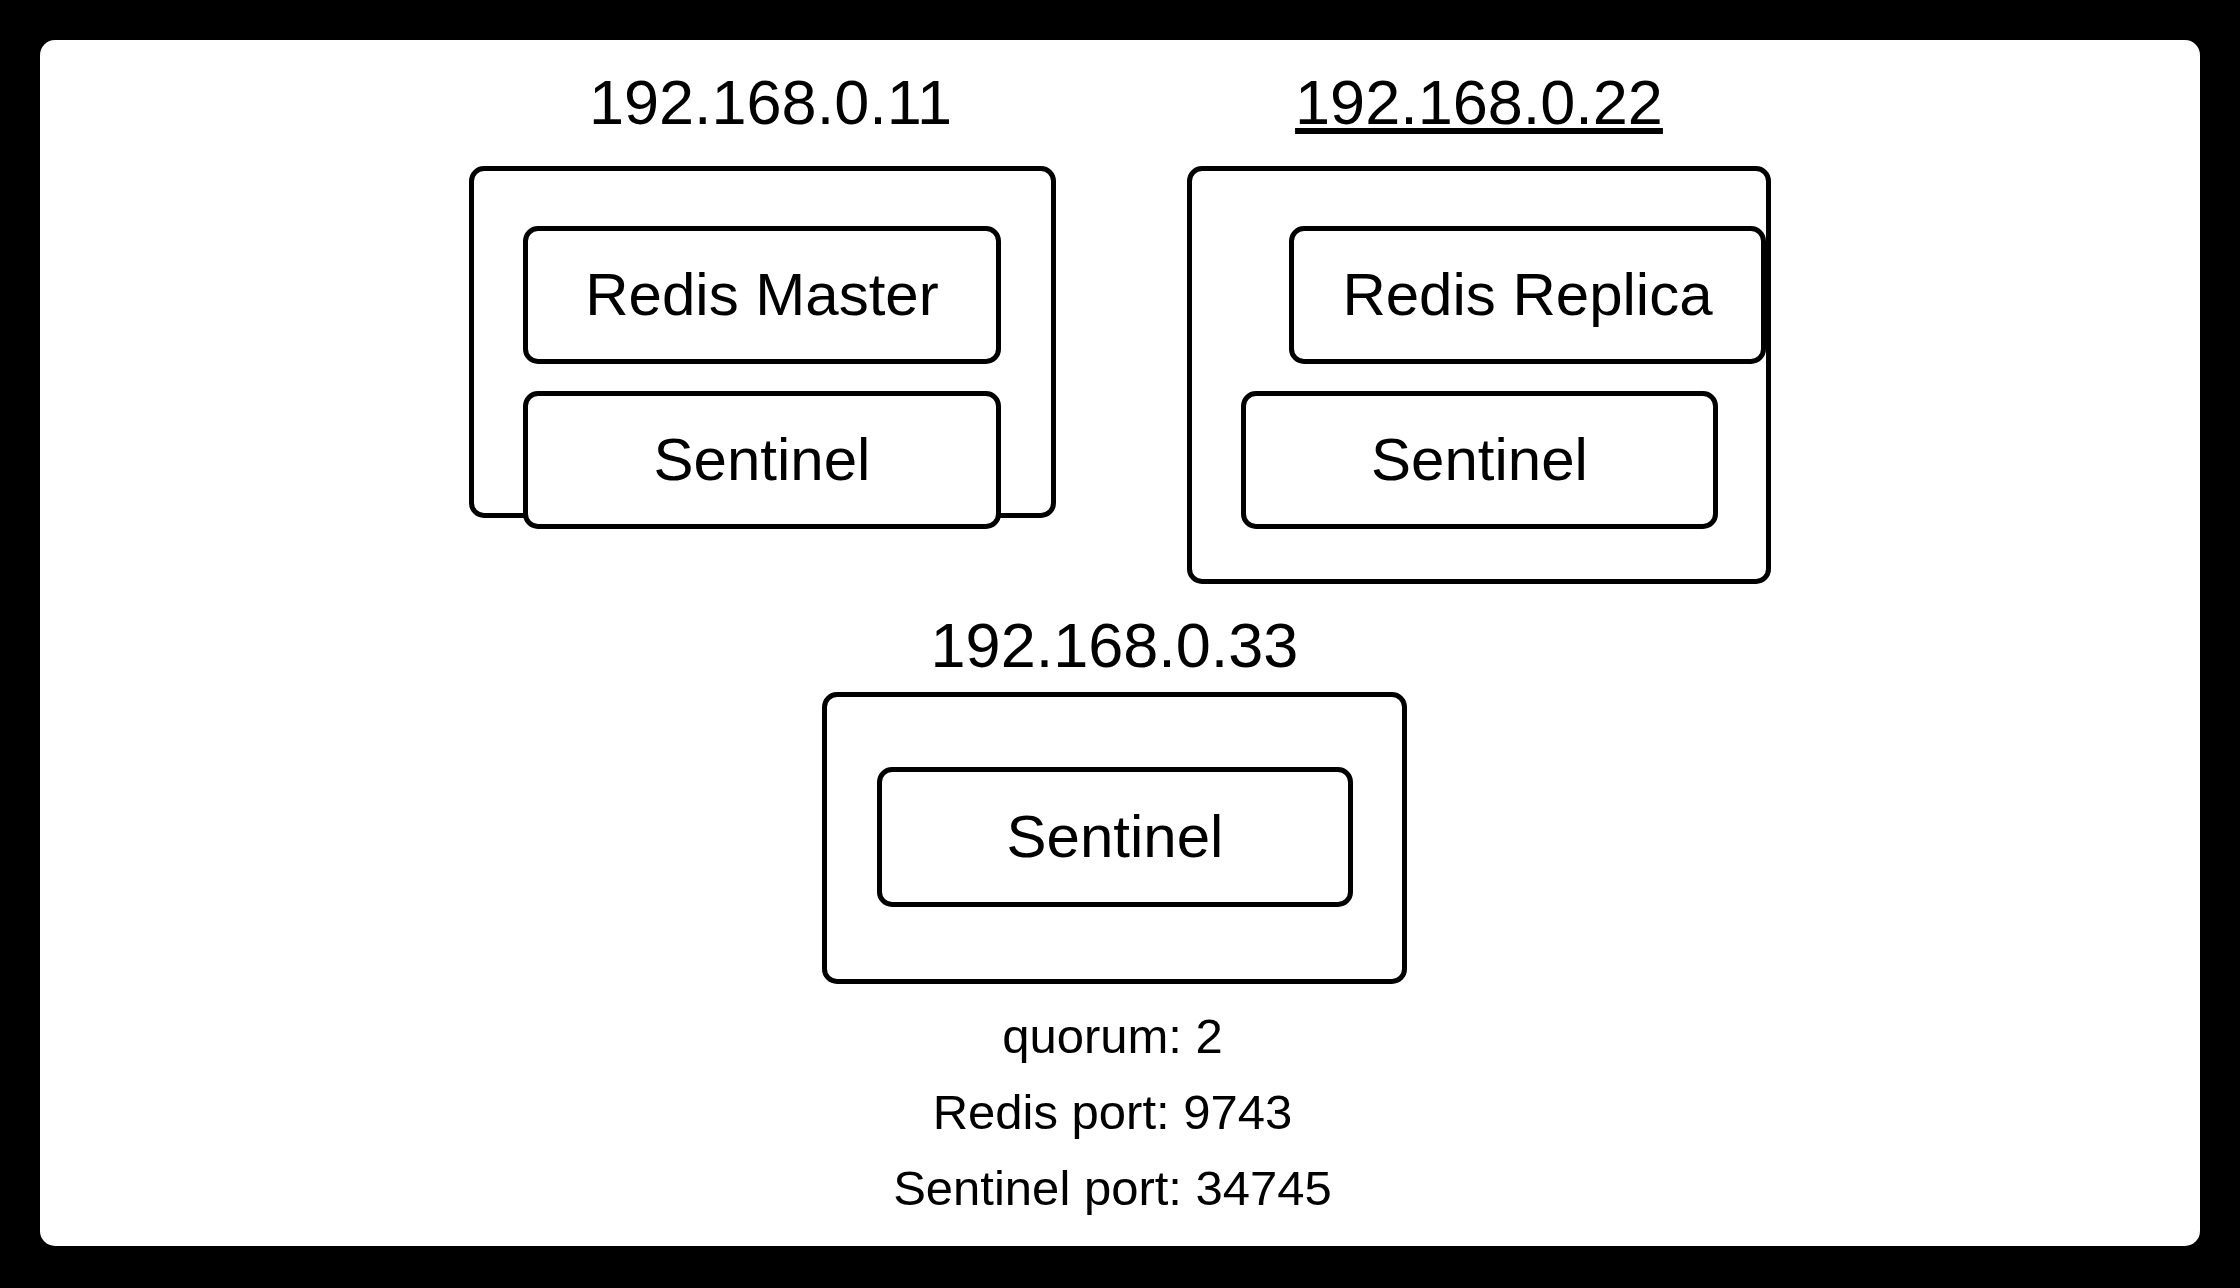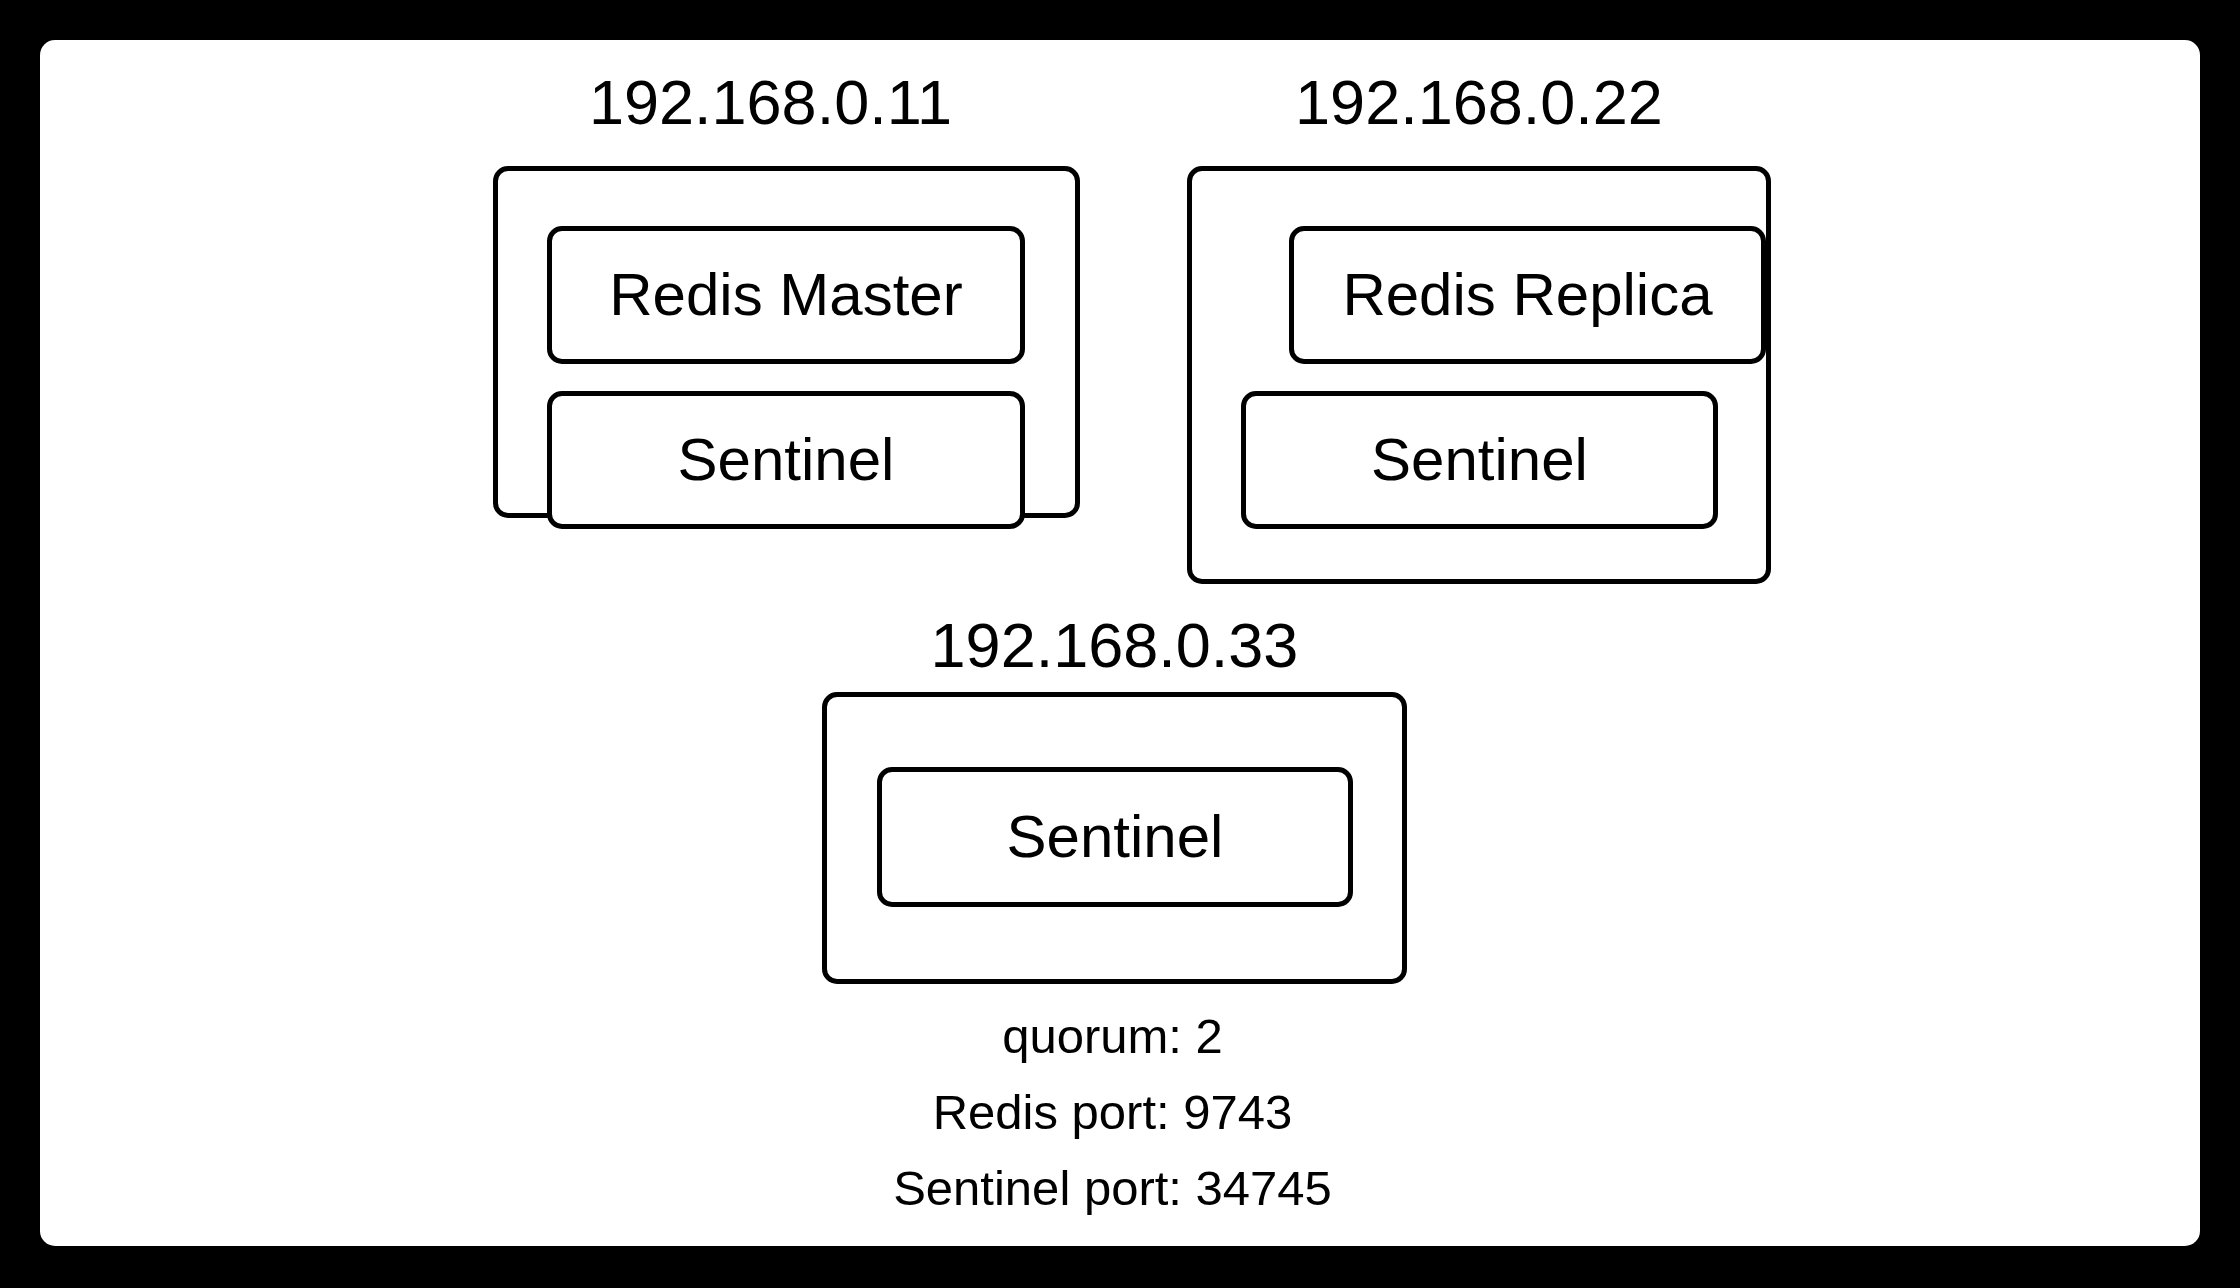--- a/index.html
+++ b/index.html
@@ -49,25 +49,25 @@
     align-items: center;
     justify-content: center;
   }
   .service-label {
     font-size: 60px;
     line-height: 60px;
     white-space: nowrap;
   }
   
   .ip-a   { left: 437px;  top: 31px;  width: 587px; }
-  .box-a  { left: 453px;  top: 126px; width: 587px; height: 352px; }
+  .box-a  { left: 429px;  top: 126px; width: 587px; height: 352px; }
   .box-a .svc-1 { left: 49px; top: 55px;  width: 478px; height: 138px; }
   .box-a .svc-2 { left: 49px; top: 220px; width: 478px; height: 138px; }
   
-  .ip-b   { left: 1147px; top: 31px;  width: 584px; }
+  .ip-b   { left: 1147px; top: 31px;  width: 584px; text-decoration: underline; }
   .box-b  { left: 1147px; top: 126px; width: 584px; height: 418px; }
   .box-b .svc-1 { left: 49px; top: 55px;  width: 477px; height: 138px; margin-left: 48px; }
   .box-b .svc-2 { left: 49px; top: 220px; width: 477px; height: 138px; }
   
   .ip-c   { left: 782px;  top: 574px; width: 585px; }
   .box-c  { left: 782px;  top: 652px; width: 585px; height: 292px; }
   .box-c .svc-1 { left: 50px; top: 70px; width: 476px; height: 140px; }
   
   .caption {
     position: absolute;

